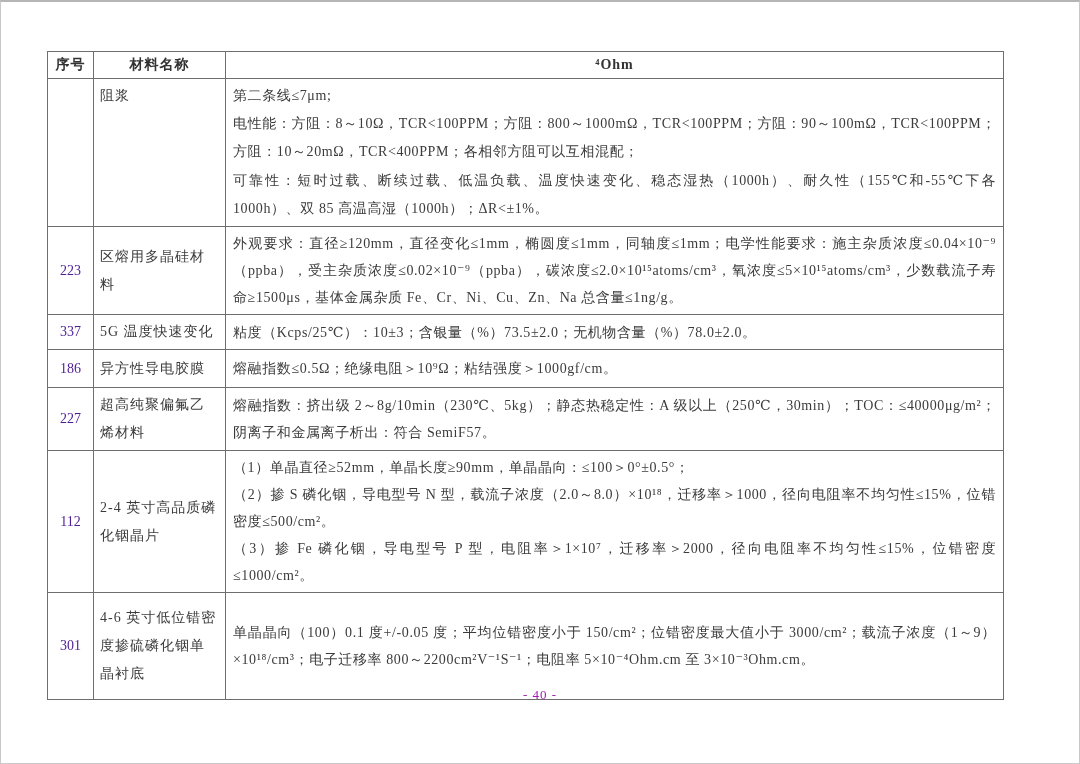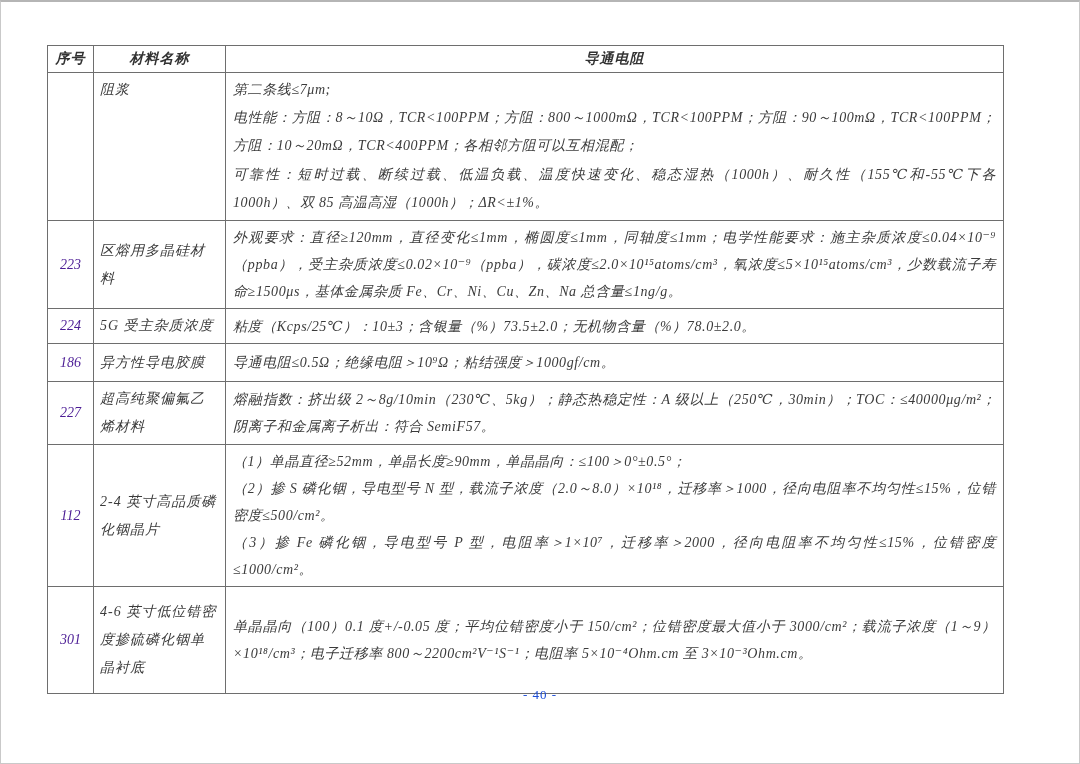--- a/index.html
+++ b/index.html
@@ -12,25 +12,24 @@
     background: #ffffff;
     border: 1px solid #c9c9c9;
     border-top: 2px solid #b5b5b5;
     font-family: "Liberation Serif", "DejaVu Serif", serif;
     color: #3b3b3b;
     overflow: hidden;
   }
   table.spec {
     position: absolute;
     left: 46px;
-    top: 43px;
+    top: 49px;
     width: 956px;
     border-collapse: collapse;
     table-layout: fixed;
-    font-style: italic;
   }
   table.spec col.c1 { width: 46px; }
   table.spec col.c2 { width: 132px; }
   table.spec col.c3 { width: 778px; }
   table.spec th, table.spec td {
     border: 1px solid #6e6e6e;
     font-size: 14px;
     vertical-align: middle;
   }
   thead tr { height: 27px; }
@@ -69,63 +68,63 @@
   tbody tr:nth-child(8) { height: 84px; }
   tbody tr:nth-child(1) td { vertical-align: top; }
   tbody tr:nth-child(1) td.c-req { line-height: 28.2px; }
   .pagenum {
     position: absolute;
     left: 0;
     top: 685px;
     width: 100%;
     text-align: center;
     font-size: 13px;
-    color: #1d4ed8;
+    color: #a21caf;
     letter-spacing: 1px;
   }
 </style>
 </head>
 <body>
 
 <div class="page">
   <table class="spec">
     <colgroup>
         <col class="c1">
         <col class="c2">
         <col class="c3">
       </colgroup>
     <thead>
       <tr>
         <th>序号</th>
         <th>材料名称</th>
-        <th>导通电阻</th>
+        <th>⁴Ohm</th>
       </tr>
     </thead>
     <tbody>
       <tr>
         <td class="c-no"></td>
         <td class="c-name">阻浆</td>
         <td class="c-req">第二条线≤7μm;
 电性能：方阻：8～10Ω，TCR&lt;100PPM；方阻：800～1000mΩ，TCR&lt;100PPM；方阻：90～100mΩ，TCR&lt;100PPM；方阻：10～20mΩ，TCR&lt;400PPM；各相邻方阻可以互相混配；
 可靠性：短时过载、断续过载、低温负载、温度快速变化、稳态湿热（1000h）、耐久性（155℃和-55℃下各 1000h）、双 85 高温高湿（1000h）；ΔR&lt;±1%。</td>
       </tr>
       <tr>
         <td class="c-no">223</td>
         <td class="c-name">区熔用多晶硅材料</td>
         <td class="c-req">外观要求：直径≥120mm，直径变化≤1mm，椭圆度≤1mm，同轴度≤1mm；电学性能要求：施主杂质浓度≤0.04×10⁻⁹（ppba），受主杂质浓度≤0.02×10⁻⁹（ppba），碳浓度≤2.0×10¹⁵atoms/cm³，氧浓度≤5×10¹⁵atoms/cm³，少数载流子寿命≥1500μs，基体金属杂质 Fe、Cr、Ni、Cu、Zn、Na 总含量≤1ng/g。</td>
       </tr>
       <tr>
-        <td class="c-no">224</td>
-        <td class="c-name">5G 受主杂质浓度</td>
+        <td class="c-no">337</td>
+        <td class="c-name">5G 温度快速变化</td>
         <td class="c-req">粘度（Kcps/25℃）：10±3；含银量（%）73.5±2.0；无机物含量（%）78.0±2.0。</td>
       </tr>
       <tr>
         <td class="c-no">186</td>
         <td class="c-name">异方性导电胶膜</td>
-        <td class="c-req">导通电阻≤0.5Ω；绝缘电阻＞10⁹Ω；粘结强度＞1000gf/cm。</td>
+        <td class="c-req">熔融指数≤0.5Ω；绝缘电阻＞10⁹Ω；粘结强度＞1000gf/cm。</td>
       </tr>
       <tr>
         <td class="c-no">227</td>
         <td class="c-name">超高纯聚偏氟乙烯材料</td>
         <td class="c-req">熔融指数：挤出级 2～8g/10min（230℃、5kg）；静态热稳定性：A 级以上（250℃，30min）；TOC：≤40000μg/m²；阴离子和金属离子析出：符合 SemiF57。</td>
       </tr>
       <tr>
         <td class="c-no">112</td>
         <td class="c-name">2-4 英寸高品质磷化铟晶片</td>
         <td class="c-req">（1）单晶直径≥52mm，单晶长度≥90mm，单晶晶向：≤100＞0°±0.5°；

